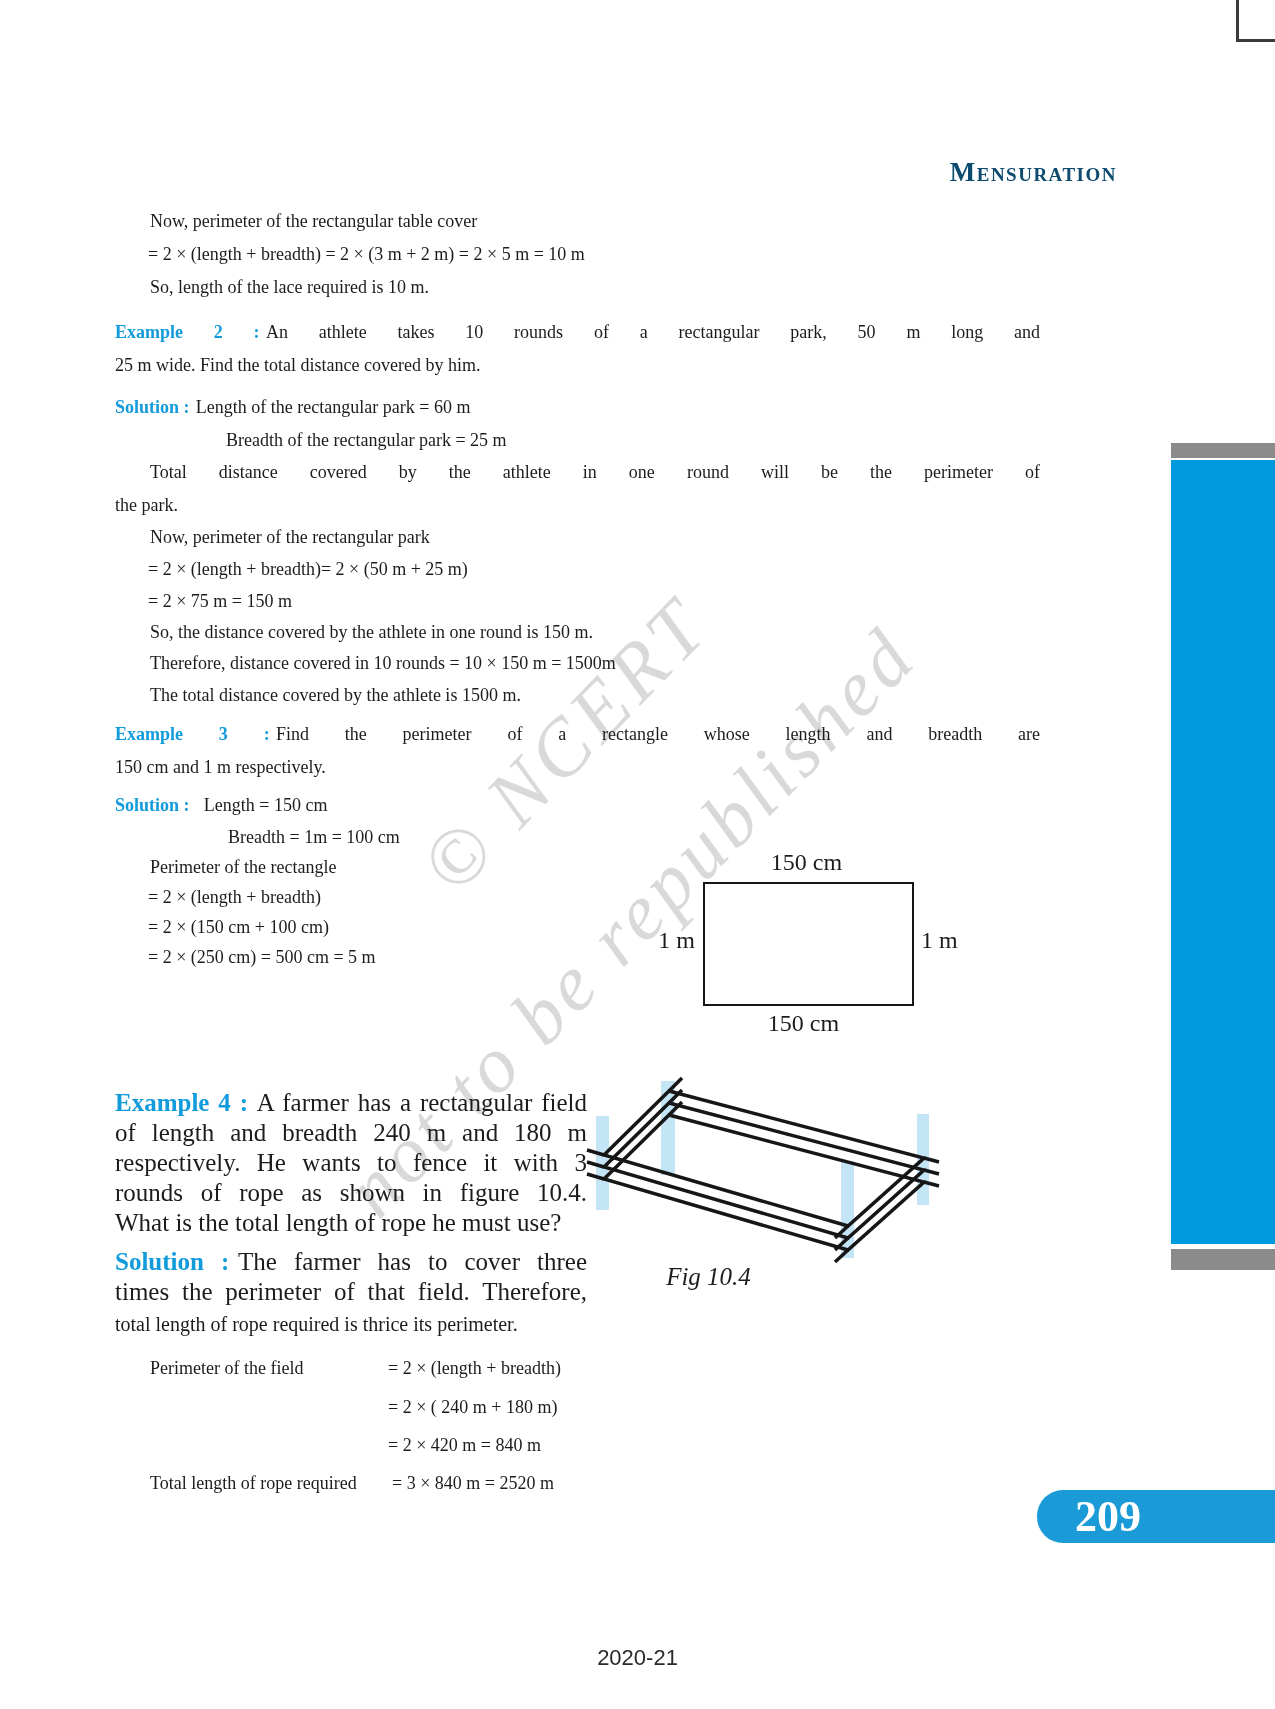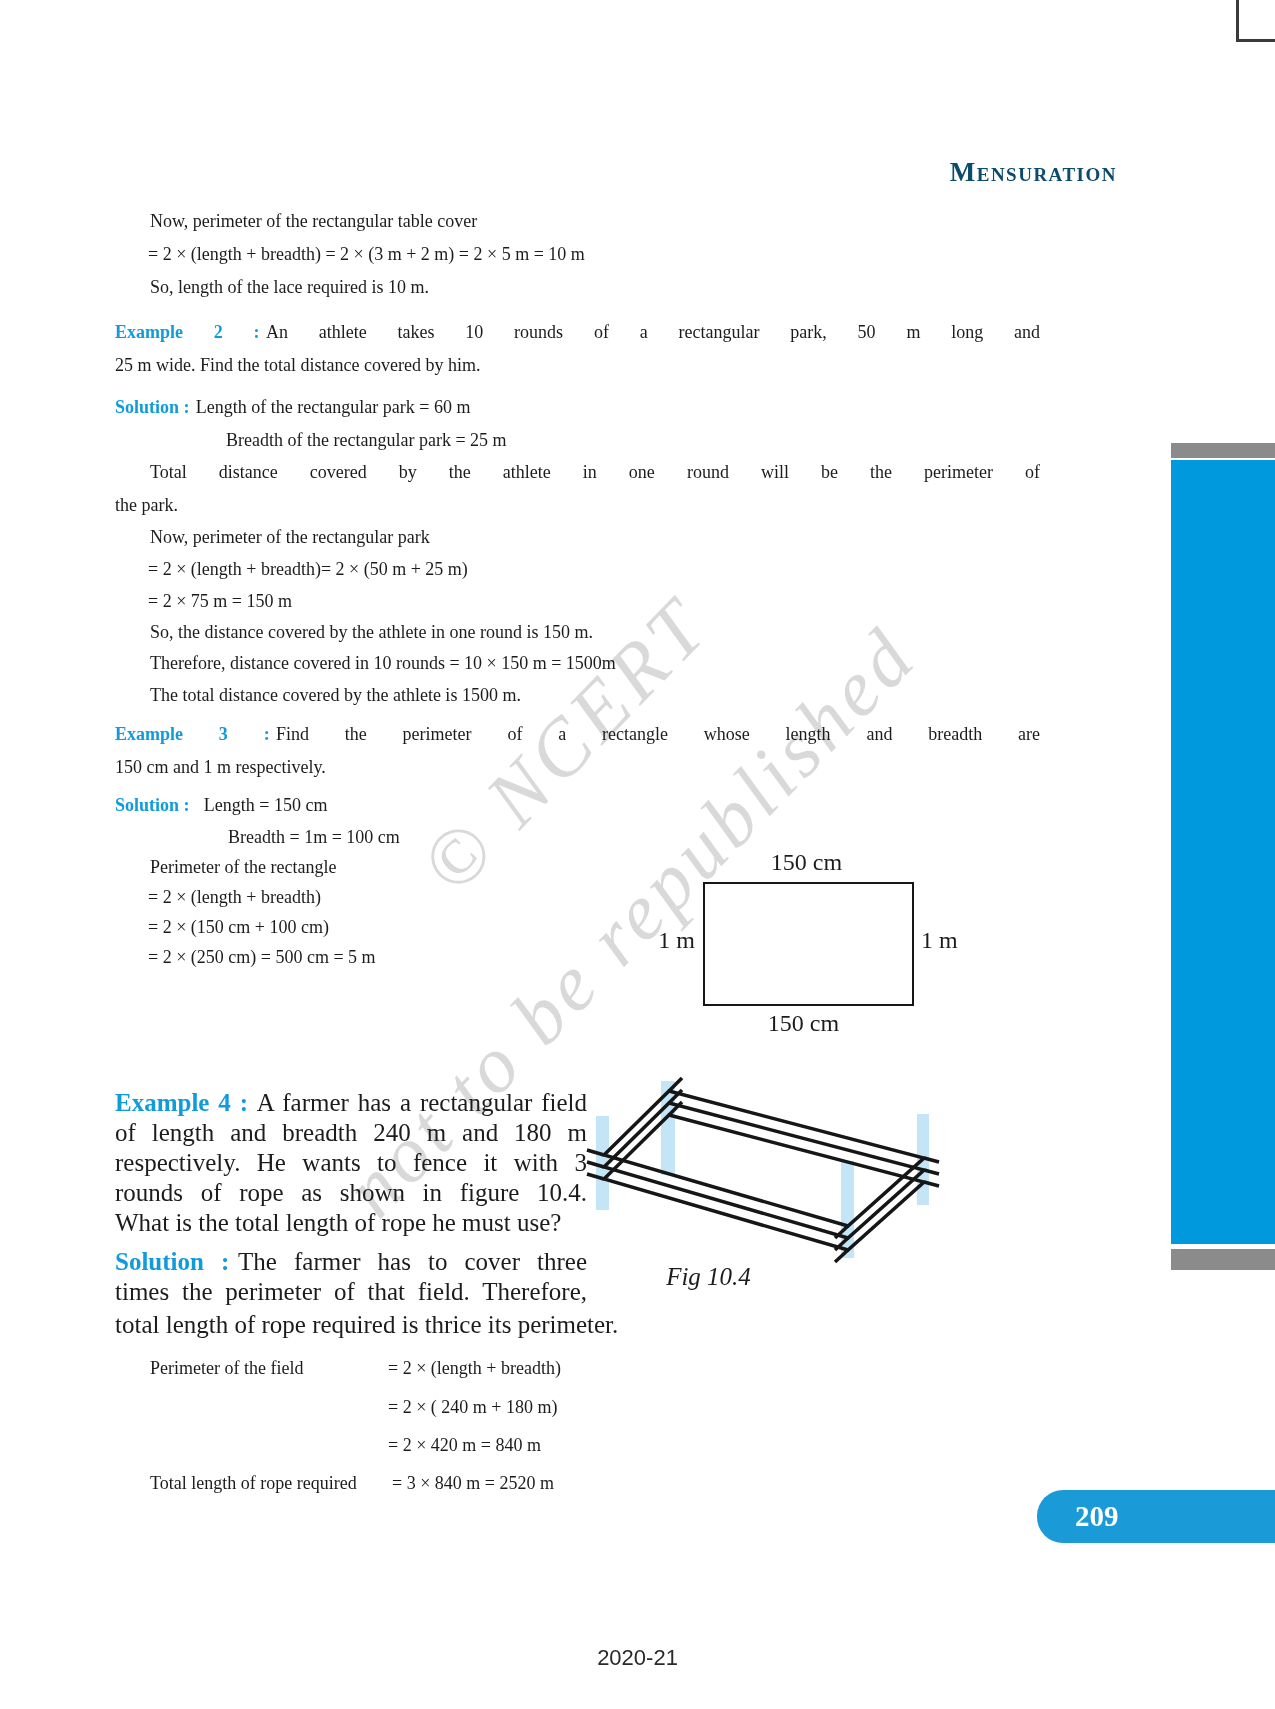--- a/index.html
+++ b/index.html
@@ -36,21 +36,21 @@
   .rect-shape { position:absolute; z-index:1; border:2px solid #161616; background:transparent; }
   .fig-label { position:absolute; z-index:1; font-size:24px; white-space:nowrap; }
   .fig-caption { position:absolute; z-index:1; font-style:italic; font-size:25px; text-align:center; }
   
   .bar { position:absolute; z-index:2; }
   .bar-gray { background:#8b8b8b; }
   .bar-blue { background:#0099dd; }
   .page-num-box {
     position:absolute; z-index:2; background:#1a9bd8;
     border-radius:26px 0 0 26px; color:#ffffff; font-weight:bold;
-    font-size:29px; line-height:53px; padding-left:38px; box-sizing:border-box;
+    font-size:44px; line-height:53px; padding-left:38px; box-sizing:border-box;
   }
   .footer-year {
     position:absolute; z-index:1; width:1275px; text-align:center;
     font-family:"Liberation Sans", sans-serif; font-size:22px; color:#2a2a2a;
   }
   svg { position:absolute; z-index:1; }
 </style>
 </head>
 <body>
 
@@ -151,21 +151,21 @@
     </g>
   </svg>
   <div class="fig-caption" style="left:636px; top:1263px; width:145px;">Fig 10.4</div>
 
   <div class="jblk narrow" style="left:115px; top:1247px; width:472px;">
     <div class="jl">
       <span class="lbl">Solution :</span><span>The farmer has to cover three</span>
     </div>
     <div class="jl">times the perimeter of that field. Therefore,</div>
   </div>
-  <div class="line" style="left:115px; top:1308px; font-size:25px;">total length of rope required is thrice its perimeter.</div>
+  <div class="line" style="left:115px; top:1308px; font-size:20px;">total length of rope required is thrice its perimeter.</div>
 
   <div class="line" style="left:150px; top:1352px;">Perimeter of the field</div>
   <div class="line" style="left:388px; top:1352px;">= 2 × (length + breadth)</div>
   <div class="line" style="left:388px; top:1391px;">= 2 × ( 240 m + 180 m)</div>
   <div class="line" style="left:388px; top:1429px;">= 2 × 420 m = 840 m</div>
   <div class="line" style="left:150px; top:1467px;">Total length of rope required</div>
   <div class="line" style="left:392px; top:1467px;">= 3 × 840 m = 2520 m</div>
 
   <div class="bar bar-gray" style="left:1171px; top:443px; width:104px; height:15px;"></div>
   <div class="bar bar-blue" style="left:1171px; top:460px; width:104px; height:784px;"></div>

